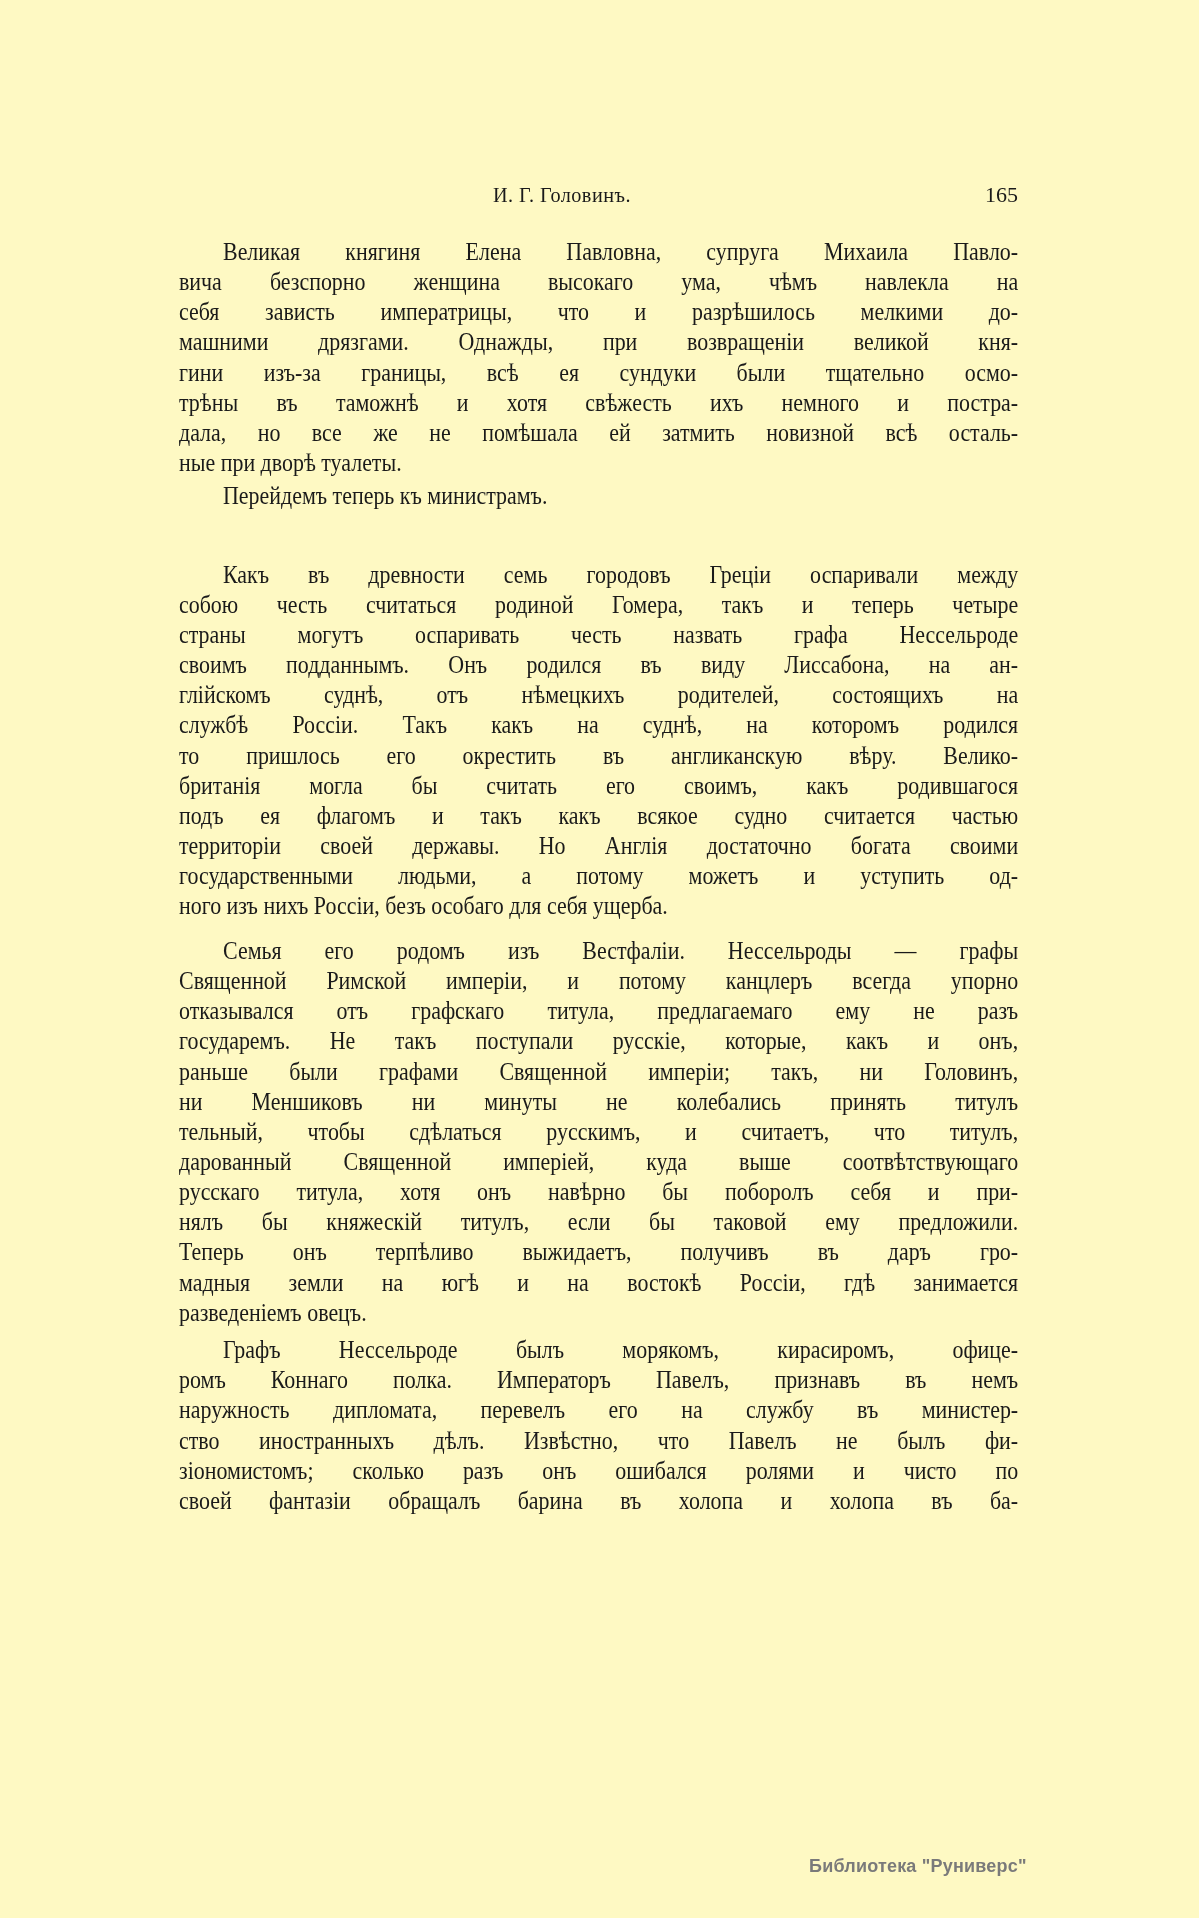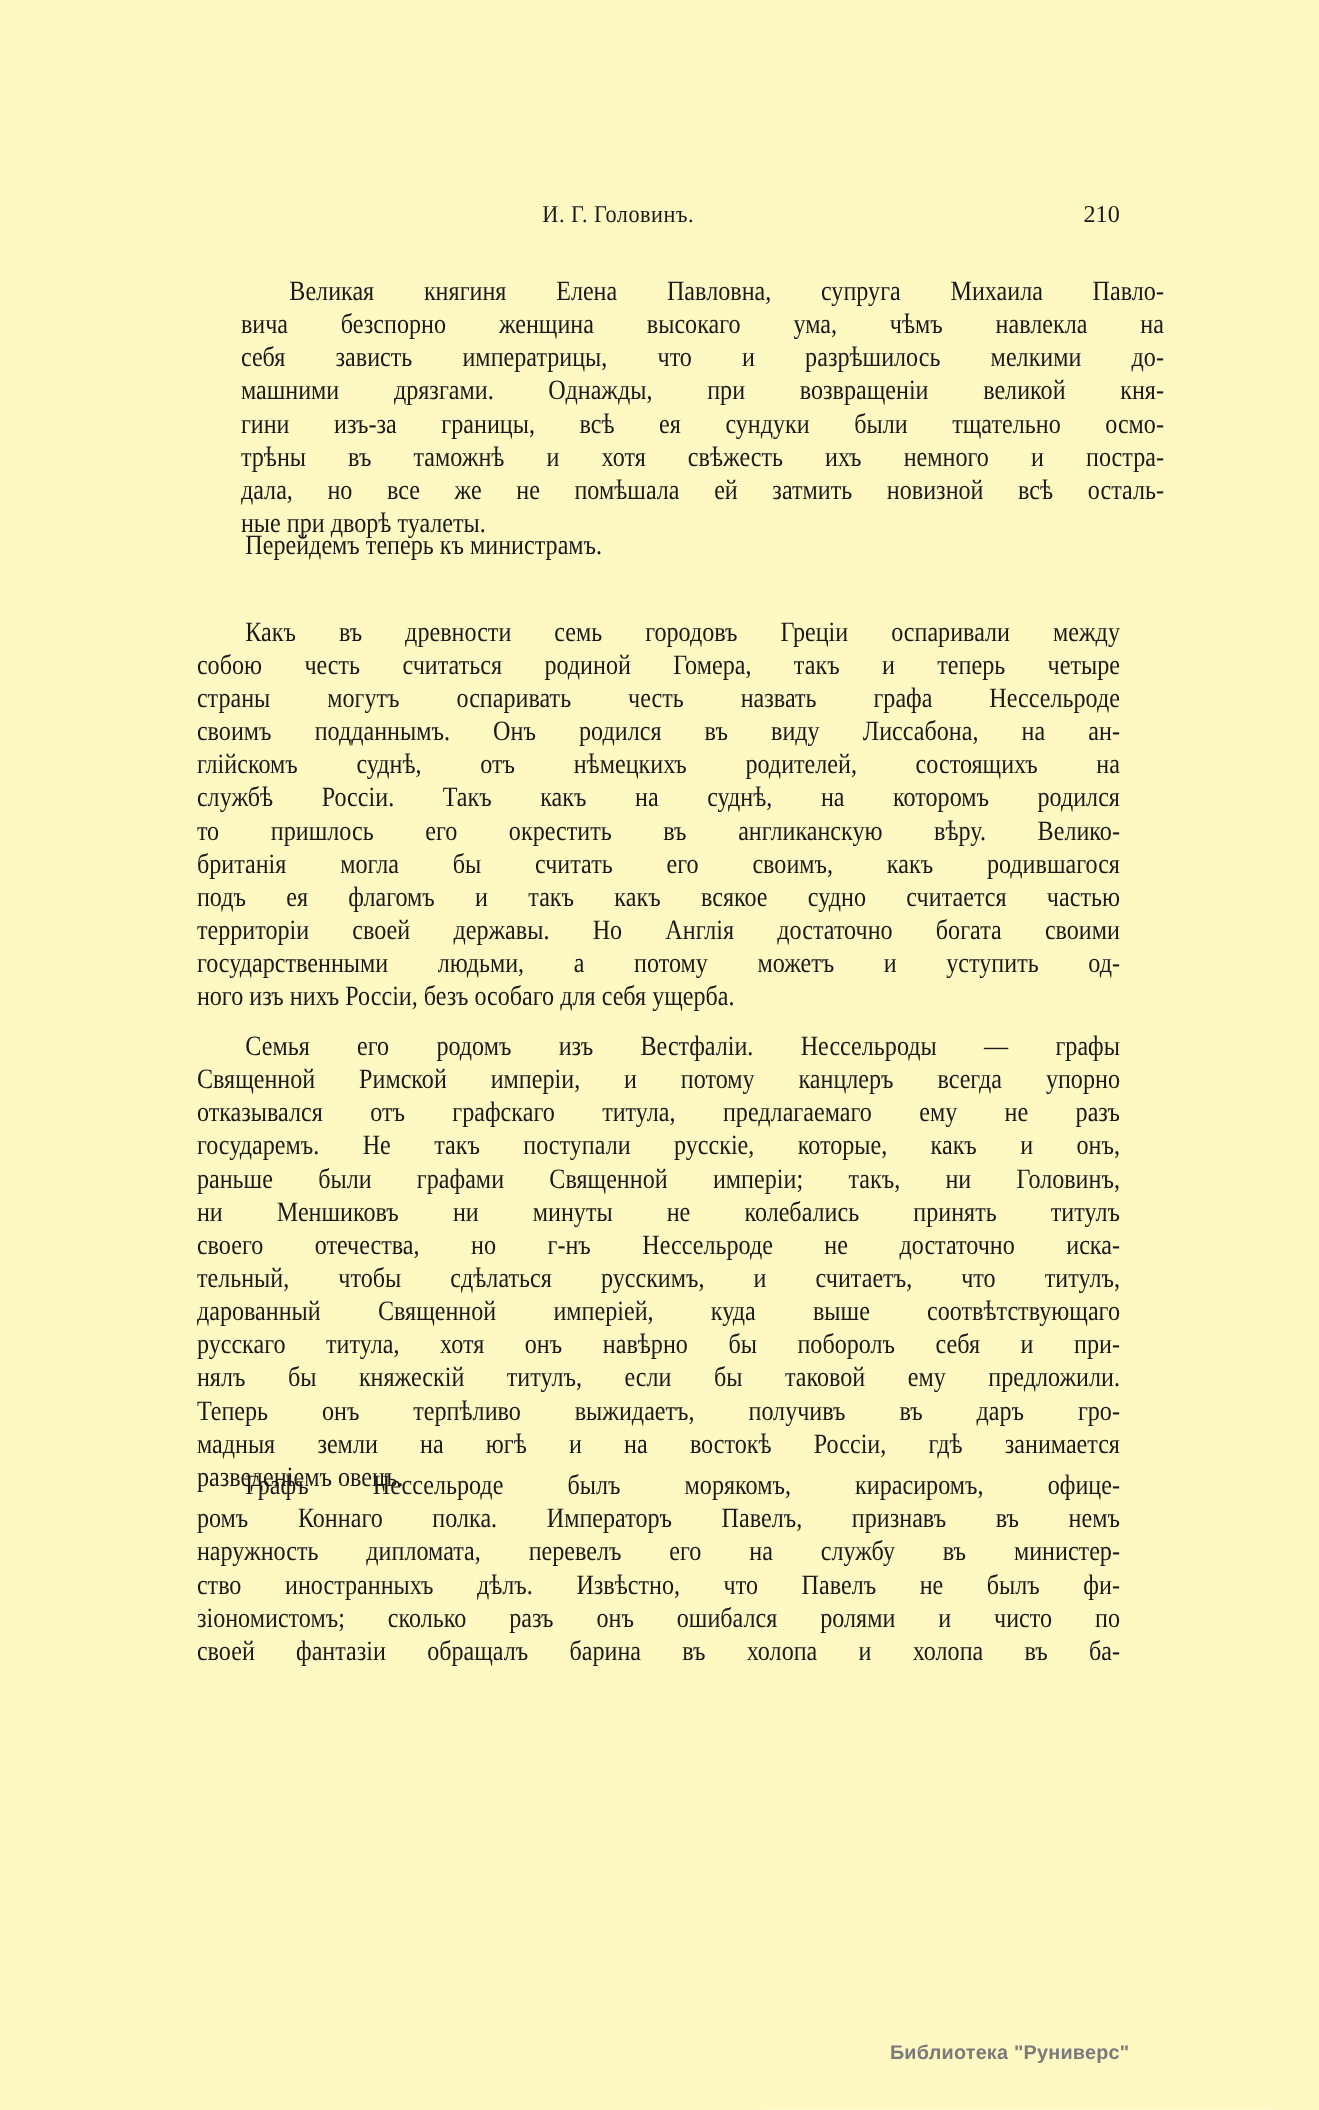--- a/index.html
+++ b/index.html
@@ -90,25 +90,25 @@
     letter-spacing: 0.2px;
   }
 </style>
 </head>
 <body>
 
 <div class="page">
 
   <div class="running-head">
     <span class="author">И. Г. Головинъ.</span>
-    <span class="pageno">210</span>
+    <span class="pageno">165</span>
   </div>
 
   <div class="body-text" id="body-text">
-      <div style="position: absolute; left: 0px; width: 839px; top: 13px; margin-left: 40px;">
+      <div style="position: absolute; left: 0px; width: 839px; top: 0px;">
         <div class="line indent"><span class="txt">Великая княгиня Елена Павловна, супруга Михаила Павло-</span></div>
         <div class="line"><span class="txt">вича безспорно женщина высокаго ума, чѣмъ навлекла на</span></div>
         <div class="line"><span class="txt">себя зависть императрицы, что и разрѣшилось мелкими до-</span></div>
         <div class="line"><span class="txt">машними дрязгами. Однажды, при возвращеніи великой кня-</span></div>
         <div class="line"><span class="txt">гини изъ-за границы, всѣ ея сундуки были тщательно осмо-</span></div>
         <div class="line"><span class="txt">трѣны въ таможнѣ и хотя свѣжесть ихъ немного и постра-</span></div>
         <div class="line"><span class="txt">дала, но все же не помѣшала ей затмить новизной всѣ осталь-</span></div>
         <div class="line last"><span class="txt">ные при дворѣ туалеты.</span></div>
       </div>
       <div style="position: absolute; left: 0px; width: 839px; top: 244.4px;">
@@ -128,21 +128,20 @@
         <div class="line"><span class="txt">государственными людьми, а потому можетъ и уступить од-</span></div>
         <div class="line last"><span class="txt">ного изъ нихъ Россіи, безъ особаго для себя ущерба.</span></div>
       </div>
       <div style="position: absolute; left: 0px; width: 839px; top: 699px;">
         <div class="line indent"><span class="txt">Семья его родомъ изъ Вестфаліи. Нессельроды — графы</span></div>
         <div class="line"><span class="txt">Священной Римской имперіи, и потому канцлеръ всегда упорно</span></div>
         <div class="line"><span class="txt">отказывался отъ графскаго титула, предлагаемаго ему не разъ</span></div>
         <div class="line"><span class="txt">государемъ. Не такъ поступали русскіе, которые, какъ и онъ,</span></div>
         <div class="line"><span class="txt">раньше были графами Священной имперіи; такъ, ни Головинъ,</span></div>
         <div class="line"><span class="txt">ни Меншиковъ ни минуты не колебались принять титулъ</span></div>
-        <div class="line"><span class="txt">своего отечества, но г-нъ Нессельроде не достаточно иска-</span></div>
         <div class="line"><span class="txt">тельный, чтобы сдѣлаться русскимъ, и считаетъ, что титулъ,</span></div>
         <div class="line"><span class="txt">дарованный Священной имперіей, куда выше соотвѣтствующаго</span></div>
         <div class="line"><span class="txt">русскаго титула, хотя онъ навѣрно бы поборолъ себя и при-</span></div>
         <div class="line"><span class="txt">нялъ бы княжескій титулъ, если бы таковой ему предложили.</span></div>
         <div class="line"><span class="txt">Теперь онъ терпѣливо выжидаетъ, получивъ въ даръ гро-</span></div>
         <div class="line"><span class="txt">мадныя земли на югѣ и на востокѣ Россіи, гдѣ занимается</span></div>
         <div class="line last"><span class="txt">разведеніемъ овецъ.</span></div>
       </div>
       <div style="position: absolute; left: 0px; width: 839px; top: 1098.2px;">
         <div class="line indent"><span class="txt">Графъ Нессельроде былъ морякомъ, кирасиромъ, офице-</span></div>

